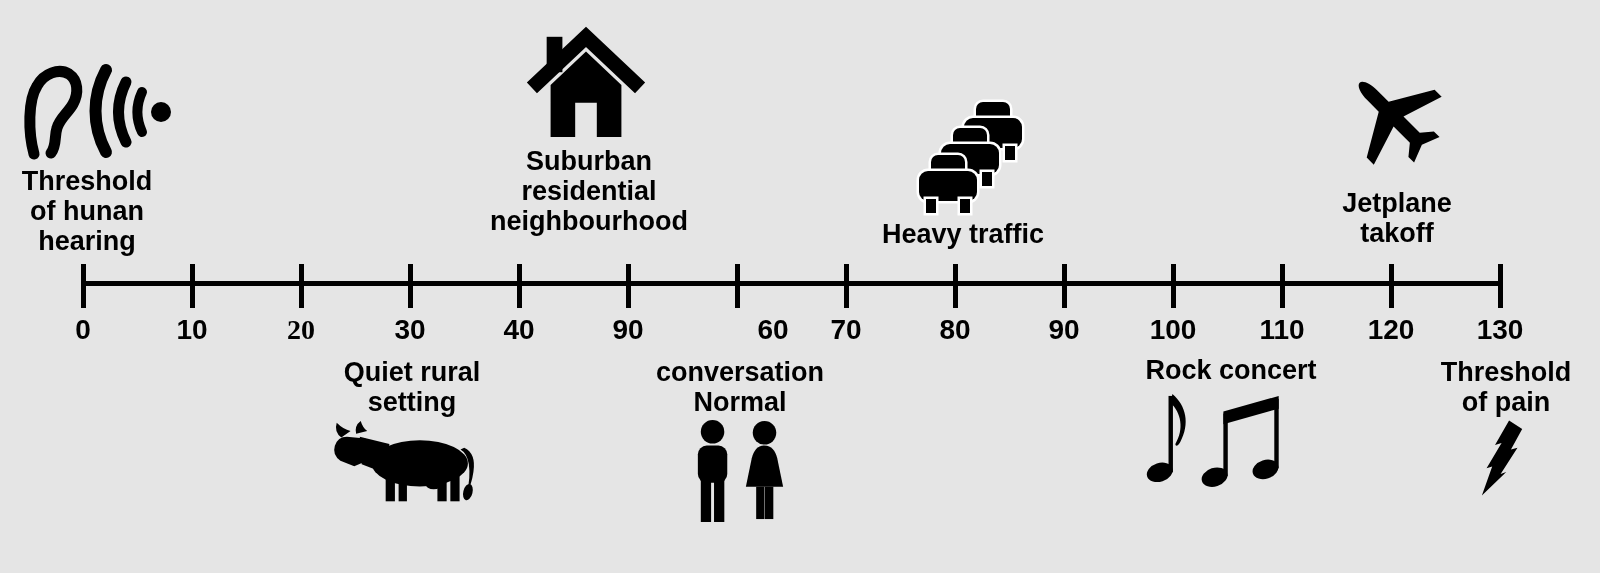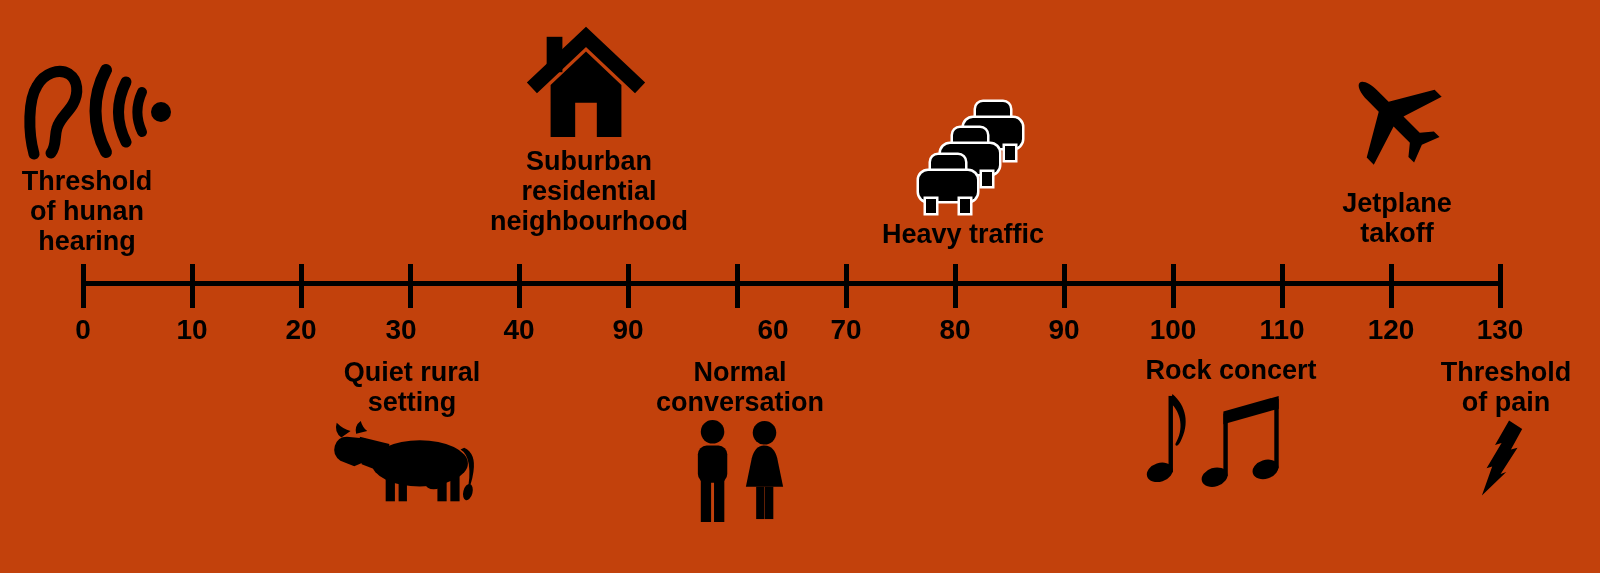--- a/index.html
+++ b/index.html
@@ -1,17 +1,17 @@
 <!DOCTYPE html>
 <html><head>
 <meta charset="utf-8">
 <style>
   html,body{margin:0;padding:0;background:#fff;}
   .stage{
-    position:relative;width:1600px;height:573px;background:#c2410c;
+    position:relative;width:1600px;height:573px;background:#e5e5e5;
     font-family:"Liberation Sans",sans-serif;font-weight:bold;color:#000;
     overflow:hidden;
   }
   .anno{
     position:absolute;transform:translateX(-50%);
     text-align:center;font-size:27px;line-height:1.12;white-space:nowrap;
   }
   .axis-line{position:absolute;left:83px;top:281px;width:1417px;height:5px;background:#000;}
   .tick{position:absolute;width:5px;height:44px;top:264px;background:#000;}
   .ticklbl{position:absolute;top:314px;width:90px;text-align:center;font-size:28px;}
@@ -87,23 +87,23 @@
   </div>
 
   <div>
     <div class="axis-line"></div>
 
   <div class="tick" style="left: 80.5px;"></div>
       <div class="ticklbl" style="left: 38px;">0</div>
       <div class="tick" style="left: 189.5px;"></div>
       <div class="ticklbl" style="left: 147px;">10</div>
       <div class="tick" style="left: 298.5px;"></div>
-      <div class="ticklbl" style="left: 256px;">20</div>
+      <div class="ticklbl" style="left: 256px; font-family: Liberation Serif, serif;">20</div>
       <div class="tick" style="left: 407.5px;"></div>
-      <div class="ticklbl" style="left: 356px;">30</div>
+      <div class="ticklbl" style="left: 365px;">30</div>
       <div class="tick" style="left: 516.5px;"></div>
       <div class="ticklbl" style="left: 474px;">40</div>
       <div class="tick" style="left: 625.5px;"></div>
       <div class="ticklbl" style="left: 583px;">90</div>
       <div class="tick" style="left: 734.5px;"></div>
       <div class="ticklbl" style="left: 728px;">60</div>
       <div class="tick" style="left: 843.5px;"></div>
       <div class="ticklbl" style="left: 801px;">70</div>
       <div class="tick" style="left: 952.5px;"></div>
       <div class="ticklbl" style="left: 910px;">80</div>
@@ -118,22 +118,22 @@
       <div class="tick" style="left: 1497.5px;"></div>
       <div class="ticklbl" style="left: 1455px;">130</div>
     </div>
 
   <div class="anno" style="left:412px;top:357px">
     <div>Quiet rural</div>
     <div>setting</div>
   </div>
 
   <div class="anno" style="left:740px;top:357px">
+    <div>conversation</div>
     <div>Normal</div>
-    <div>conversation</div>
   </div>
 
   <div class="anno" style="left:1231px;top:355px">
     <div>Rock concert</div>
   </div>
 
   <div class="anno" style="left:1506px;top:357px">
     <div>Threshold</div>
     <div>of pain</div>
   </div>

